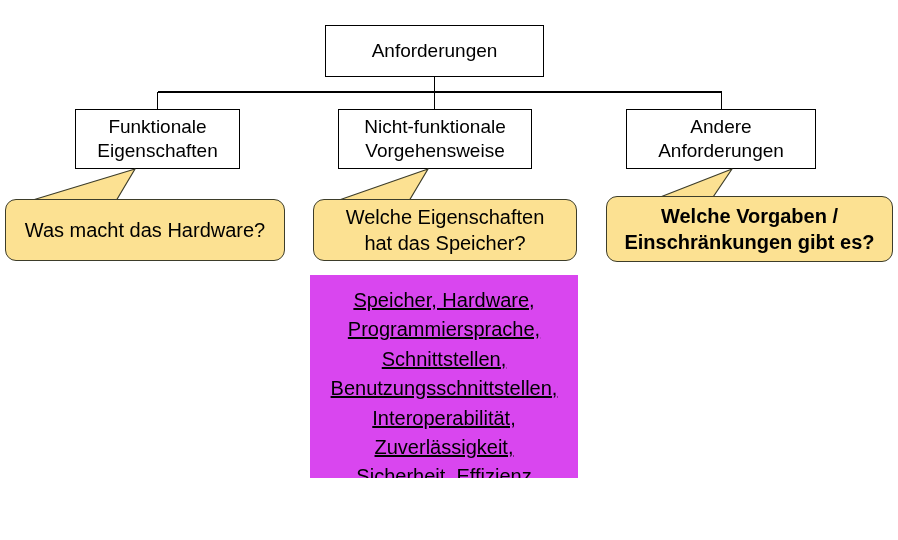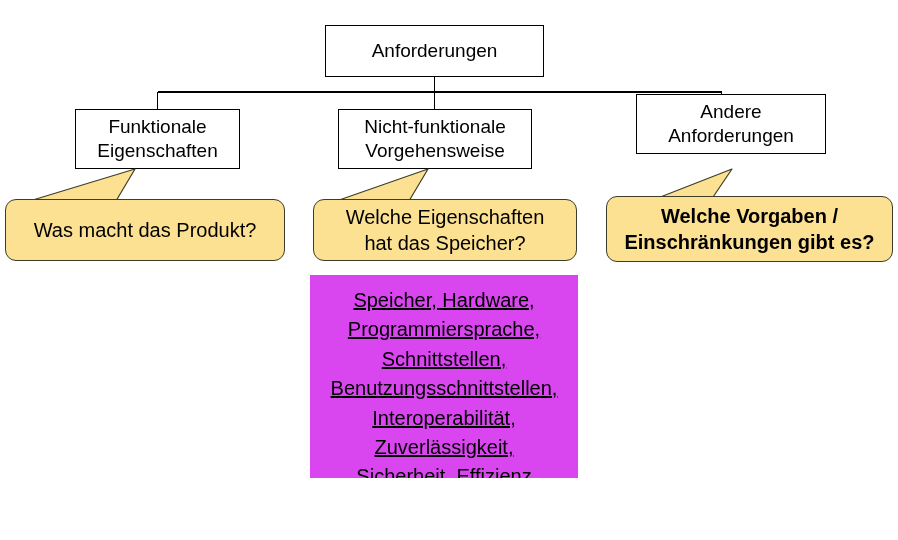--- a/index.html
+++ b/index.html
@@ -54,24 +54,23 @@
     height: 60px;
   }
   #node-nonfunctional {
     left: 338px;
     top: 109px;
     width: 194px;
     height: 60px;
   }
   #node-other {
     left: 626px;
-    top: 94px;
+    top: 109px;
     width: 190px;
     height: 60px;
-    margin-left: 10px;
   }
 
   
   .callout {
     position: absolute;
   }
   .callout-tail {
     position: absolute;
     left: 0;
     top: 0;
@@ -166,21 +165,21 @@
   <div class="node-box" id="node-nonfunctional">Nicht-funktionale
 Vorgehensweise</div>
 
   <div class="node-box" id="node-other">Andere
 Anforderungen</div>
 
   <div class="callout" id="callout-functional">
     <svg class="callout-tail" width="898" height="540" viewBox="0 0 898 540">
       <polygon points="135,169 113,206 13,206" fill="#fce192" stroke="#3d3d2a" stroke-width="1.2" stroke-linejoin="round"></polygon>
     </svg>
-    <div class="callout-body">Was macht das Produkt?</div>
+    <div class="callout-body">Was macht das Hardware?</div>
   </div>
 
   <div class="callout" id="callout-nonfunctional">
     <svg class="callout-tail" width="898" height="540" viewBox="0 0 898 540">
       <polygon points="428,169 406,206 322,206" fill="#fce192" stroke="#3d3d2a" stroke-width="1.2" stroke-linejoin="round"></polygon>
     </svg>
     <div class="callout-body">Welche Eigenschaften
 hat das Speicher?</div>
   </div>
 

